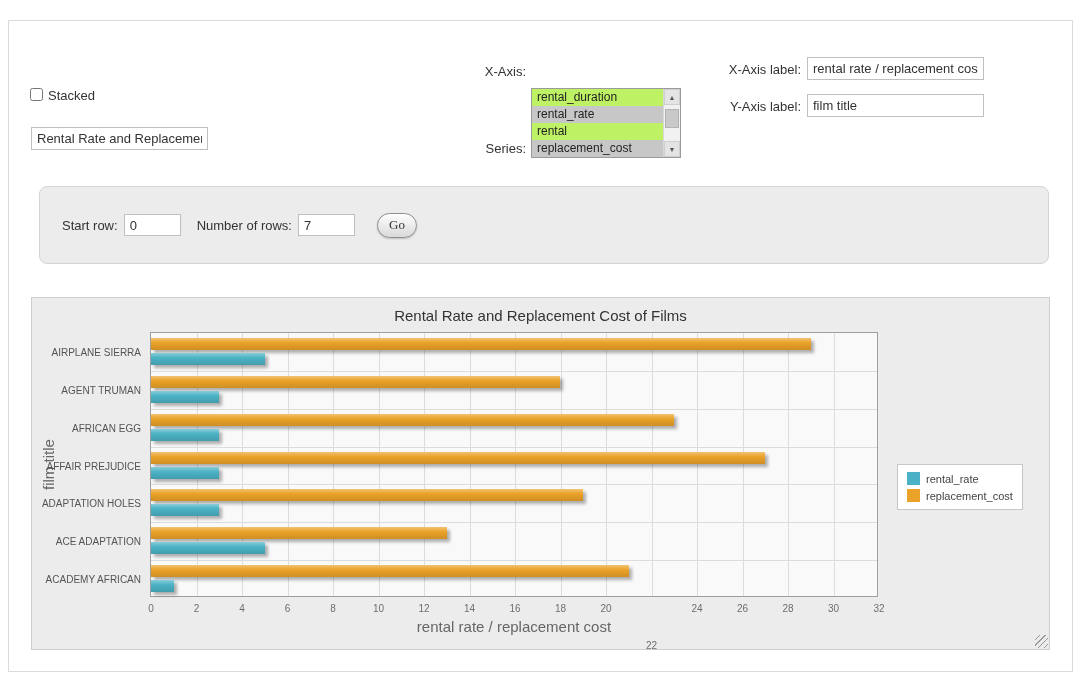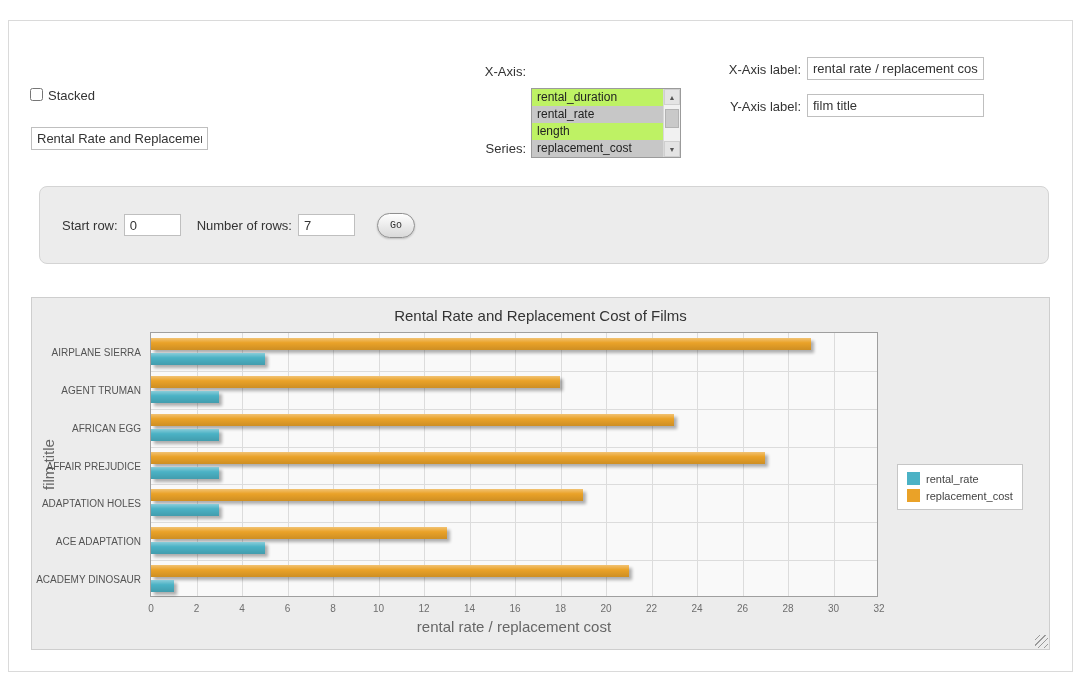--- a/index.html
+++ b/index.html
@@ -37,21 +37,21 @@
   .sb-btn { position:absolute; left:0; width:100%; height:16px; background:#e4e4e4; border:1px solid #cfcfcf; color:#555; font-size:7px; display:flex; align-items:center; justify-content:center; }
   .sb-up { top:0; } .sb-down { bottom:0; }
   .sb-thumb { position:absolute; left:1px; top:20px; width:14px; height:19px; background:#c9c9c9; border:1px solid #b3b3b3; }
 
   .xlabel-input { position:absolute; left:798px; top:36px; width:177px; height:23px; }
   .ylabel-input { position:absolute; left:798px; top:73px; width:177px; height:23px; }
 
   .row-panel { position:absolute; left:30px; top:165px; width:1010px; height:78px; background:#ececec; border:1px solid #d4d4d4; border-radius:8px; display:flex; align-items:center; padding-left:22px; }
   .row-panel .caption { margin-right:6px; }
   .small-input { width:57px; height:22px; margin-right:16px; }
-  .go-button { height:25px; min-width:38px; padding:0 11px; margin-left:6px; border:1px solid #8f8f8f; border-radius:13px; background:linear-gradient(#fefefe,#d9d9d9); font-family:Liberation Mono, monospace; font-size:10px; color:#333; box-shadow:0 1px 2px rgba(0,0,0,.2); }
+  .go-button { height:25px; min-width:38px; padding:0 11px; margin-left:6px; border:1px solid #8f8f8f; border-radius:13px; background:linear-gradient(#fefefe,#d9d9d9); font-family:Liberation Serif, serif; font-size:13px; color:#333; box-shadow:0 1px 2px rgba(0,0,0,.2); }
 
   .chart-panel { position:absolute; left:22px; top:276px; width:1019px; height:353px; background:#ececec; border:1px solid #cecece; }
   .chart-title { position:absolute; top:9px; left:0; width:100%; text-align:center; font-size:15px; color:#333; }
   .plot-area { position:absolute; left:118px; top:34px; width:728px; height:265px; border:1px solid #9f9f9f; background:#f9f9f9; }
   .grid-v { position:absolute; top:0; bottom:0; width:1px; background:#dcdcdc; }
   .grid-h { position:absolute; left:0; right:0; height:1px; background:#dcdcdc; }
   .bar { position:absolute; left:0; height:12px; box-shadow:3px 3px 3px rgba(0,0,0,.3); background-image:linear-gradient(rgba(255,255,255,.35), rgba(255,255,255,0) 40%, rgba(0,0,0,.12)); }
   .cat-label { position:absolute; right:100%; margin-right:10px; font-size:10px; color:#545454; white-space:nowrap; }
   .x-tick { position:absolute; top:270px; transform:translateX(-50%); font-size:10px; color:#6e6e6e; }
   .x-axis-title { position:absolute; left:118px; top:320px; width:728px; text-align:center; font-size:15px; color:#666; }
@@ -74,21 +74,21 @@
 
   <input type="text" class="title-input" value="Rental Rate and Replacement Cost of Films" style="">
 
   <div class="caption xaxis-caption">X-Axis:</div>
 
   <div class="caption series-caption">Series:</div>
   <div class="series-listbox">
     <div class="series-items">
         <div class="series-item">rental_duration</div>
         <div class="series-item selected">rental_rate</div>
-        <div class="series-item">length</div>
+        <div class="series-item">rental</div>
         <div class="series-item selected">replacement_cost</div>
       </div>
     <div class="series-scrollbar">
       <div class="sb-btn sb-up">▲</div>
       <div class="sb-thumb"></div>
       <div class="sb-btn sb-down">▼</div>
     </div>
   </div>
 
   <div class="caption xlabel-caption">X-Axis label:</div>
@@ -124,21 +124,21 @@
         <div class="x-tick" style="left: 273px;">12</div>
         <div class="grid-v" style="left: 318.5px;"></div>
         <div class="x-tick" style="left: 318.5px;">14</div>
         <div class="grid-v" style="left: 364px;"></div>
         <div class="x-tick" style="left: 364px;">16</div>
         <div class="grid-v" style="left: 409.5px;"></div>
         <div class="x-tick" style="left: 409.5px;">18</div>
         <div class="grid-v" style="left: 455px;"></div>
         <div class="x-tick" style="left: 455px;">20</div>
         <div class="grid-v" style="left: 500.5px;"></div>
-        <div class="x-tick" style="left: 500.5px;">22</div>
+        <div class="x-tick" style="left: 500.5px; margin-top: 37px;">22</div>
         <div class="grid-v" style="left: 546px;"></div>
         <div class="x-tick" style="left: 546px;">24</div>
         <div class="grid-v" style="left: 591.5px;"></div>
         <div class="x-tick" style="left: 591.5px;">26</div>
         <div class="grid-v" style="left: 637px;"></div>
         <div class="x-tick" style="left: 637px;">28</div>
         <div class="grid-v" style="left: 682.5px;"></div>
         <div class="x-tick" style="left: 682.5px;">30</div>
         <div class="x-tick" style="left: 728px;">32</div>
         <div class="grid-h" style="top: 37.8571px;"></div>
@@ -158,21 +158,21 @@
         <div class="bar" style="top: 95.7143px; width: 68.0225px; background-color: rgb(75, 178, 197);"></div>
         <div class="cat-label" style="top: 127.5px;">AFFAIR PREJUDICE</div>
         <div class="bar" style="top: 118.571px; width: 614.022px; background-color: rgb(234, 162, 40);"></div>
         <div class="bar" style="top: 133.571px; width: 68.0225px; background-color: rgb(75, 178, 197);"></div>
         <div class="cat-label" style="top: 165.357px;">ADAPTATION HOLES</div>
         <div class="bar" style="top: 156.429px; width: 432.022px; background-color: rgb(234, 162, 40);"></div>
         <div class="bar" style="top: 171.429px; width: 68.0225px; background-color: rgb(75, 178, 197);"></div>
         <div class="cat-label" style="top: 203.214px;">ACE ADAPTATION</div>
         <div class="bar" style="top: 194.286px; width: 295.522px; background-color: rgb(234, 162, 40);"></div>
         <div class="bar" style="top: 209.286px; width: 113.522px; background-color: rgb(75, 178, 197);"></div>
-        <div class="cat-label" style="top: 241.071px;">ACADEMY DINOSAUR</div>
+        <div class="cat-label" style="top: 241.071px;">ACADEMY AFRICAN</div>
         <div class="bar" style="top: 232.143px; width: 477.522px; background-color: rgb(234, 162, 40);"></div>
         <div class="bar" style="top: 247.143px; width: 22.5225px; background-color: rgb(75, 178, 197);"></div>
       </div>
     <div class="x-axis-title">rental rate / replacement cost</div>
     <div class="chart-legend">
         <div class="legend-row">
           <span class="legend-swatch" style="background-color: rgb(75, 178, 197);"></span>
           <span>rental_rate</span>
         </div>
         <div class="legend-row">

